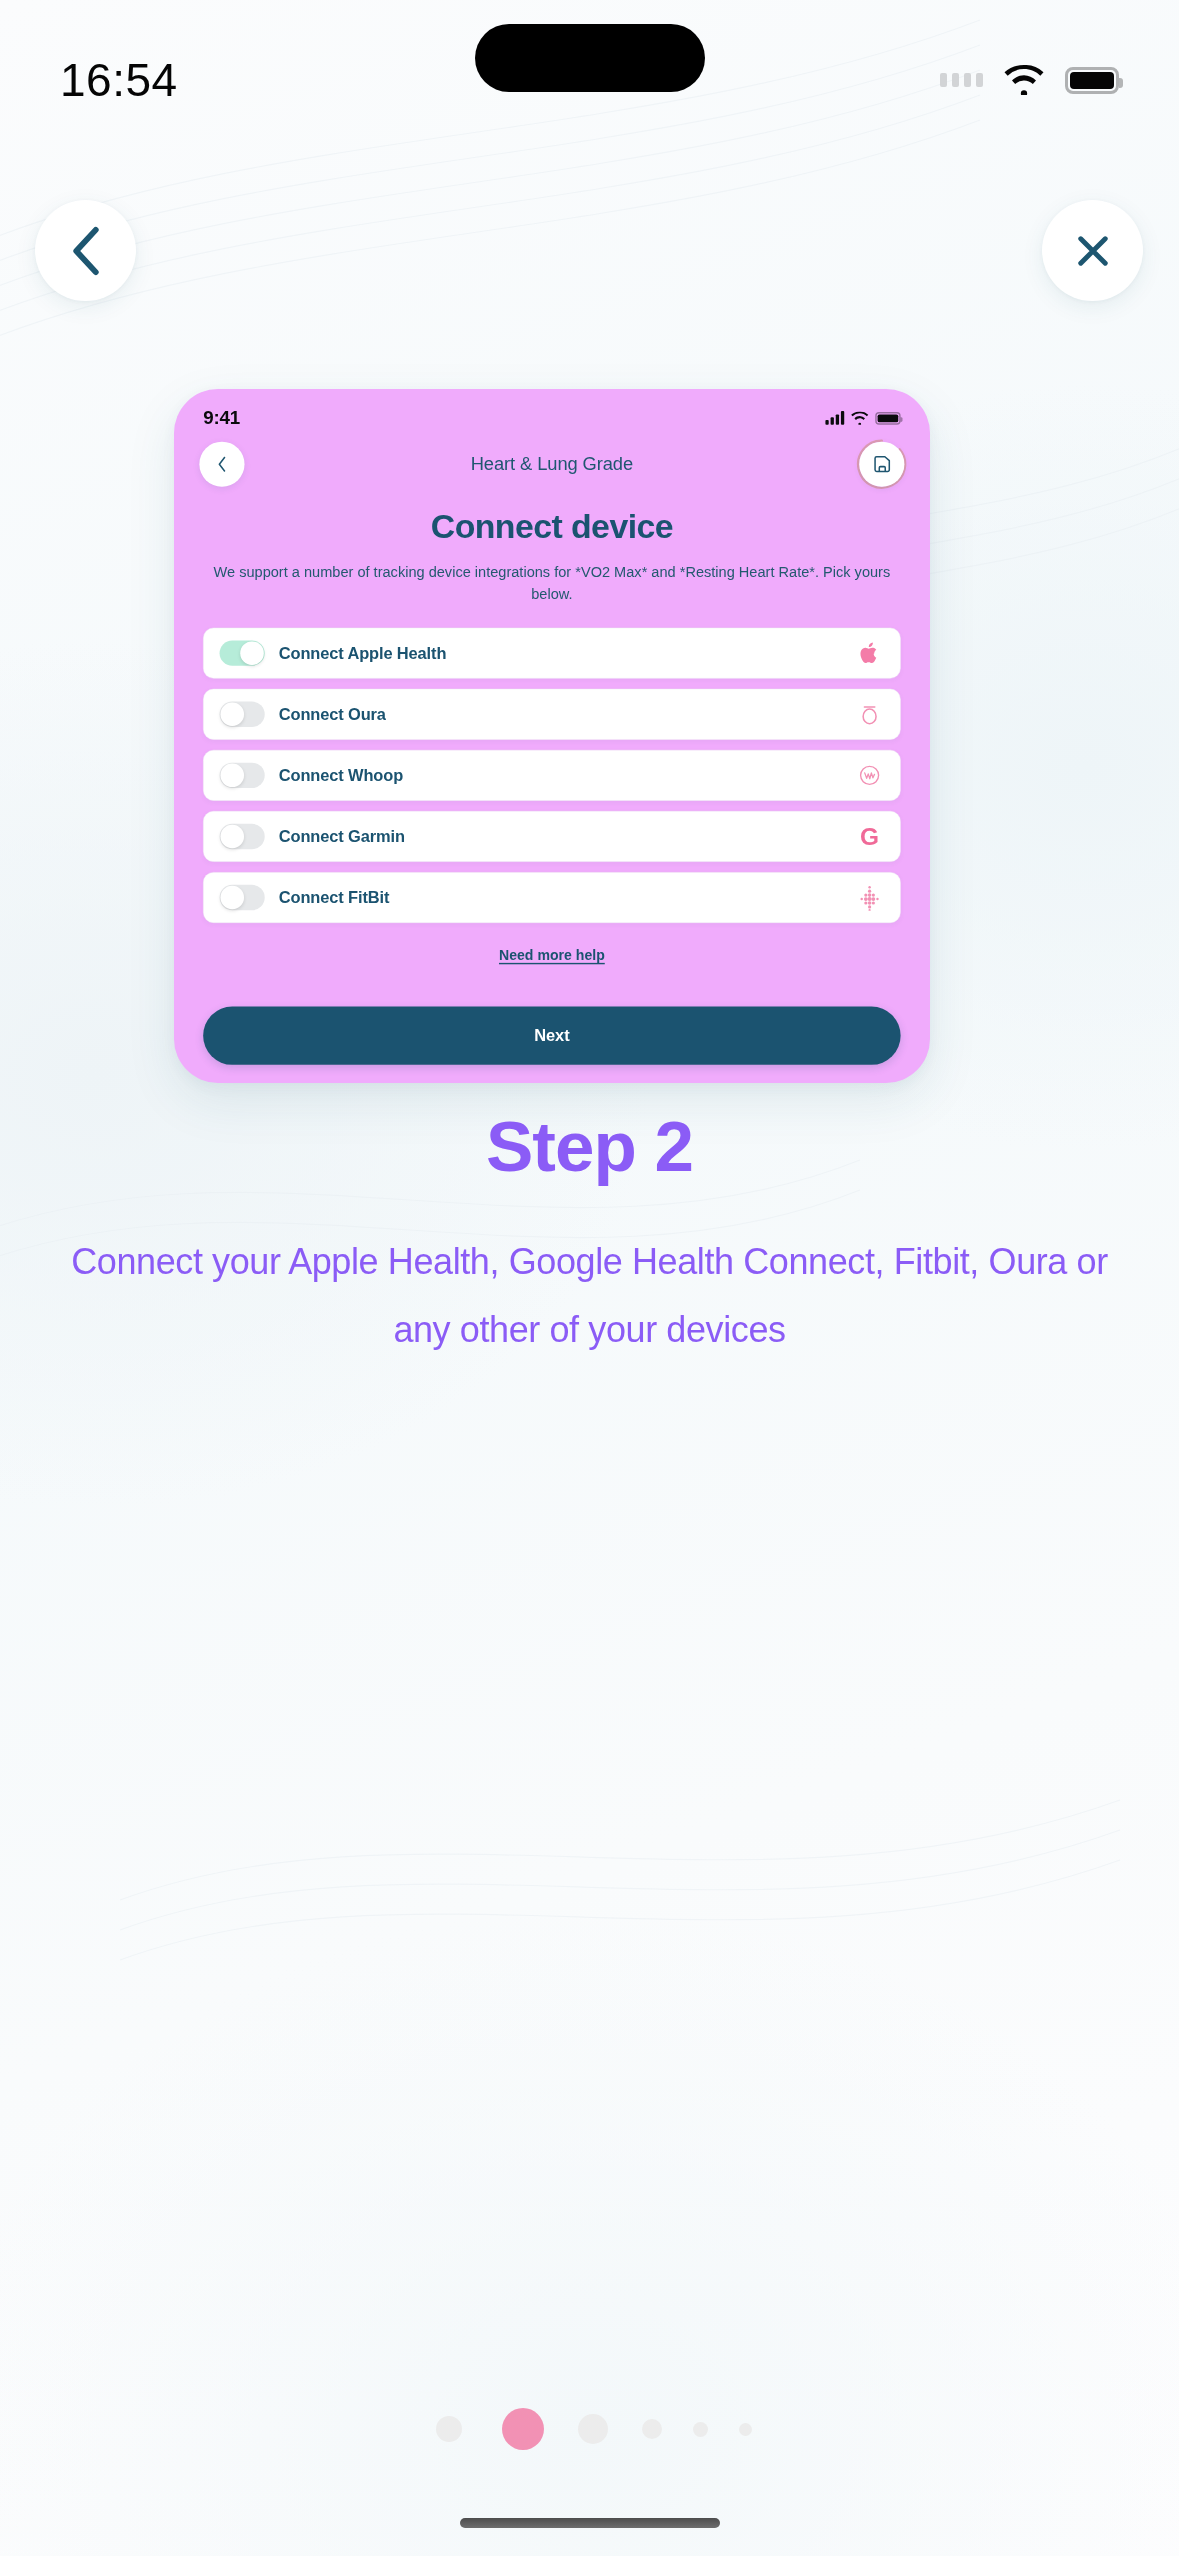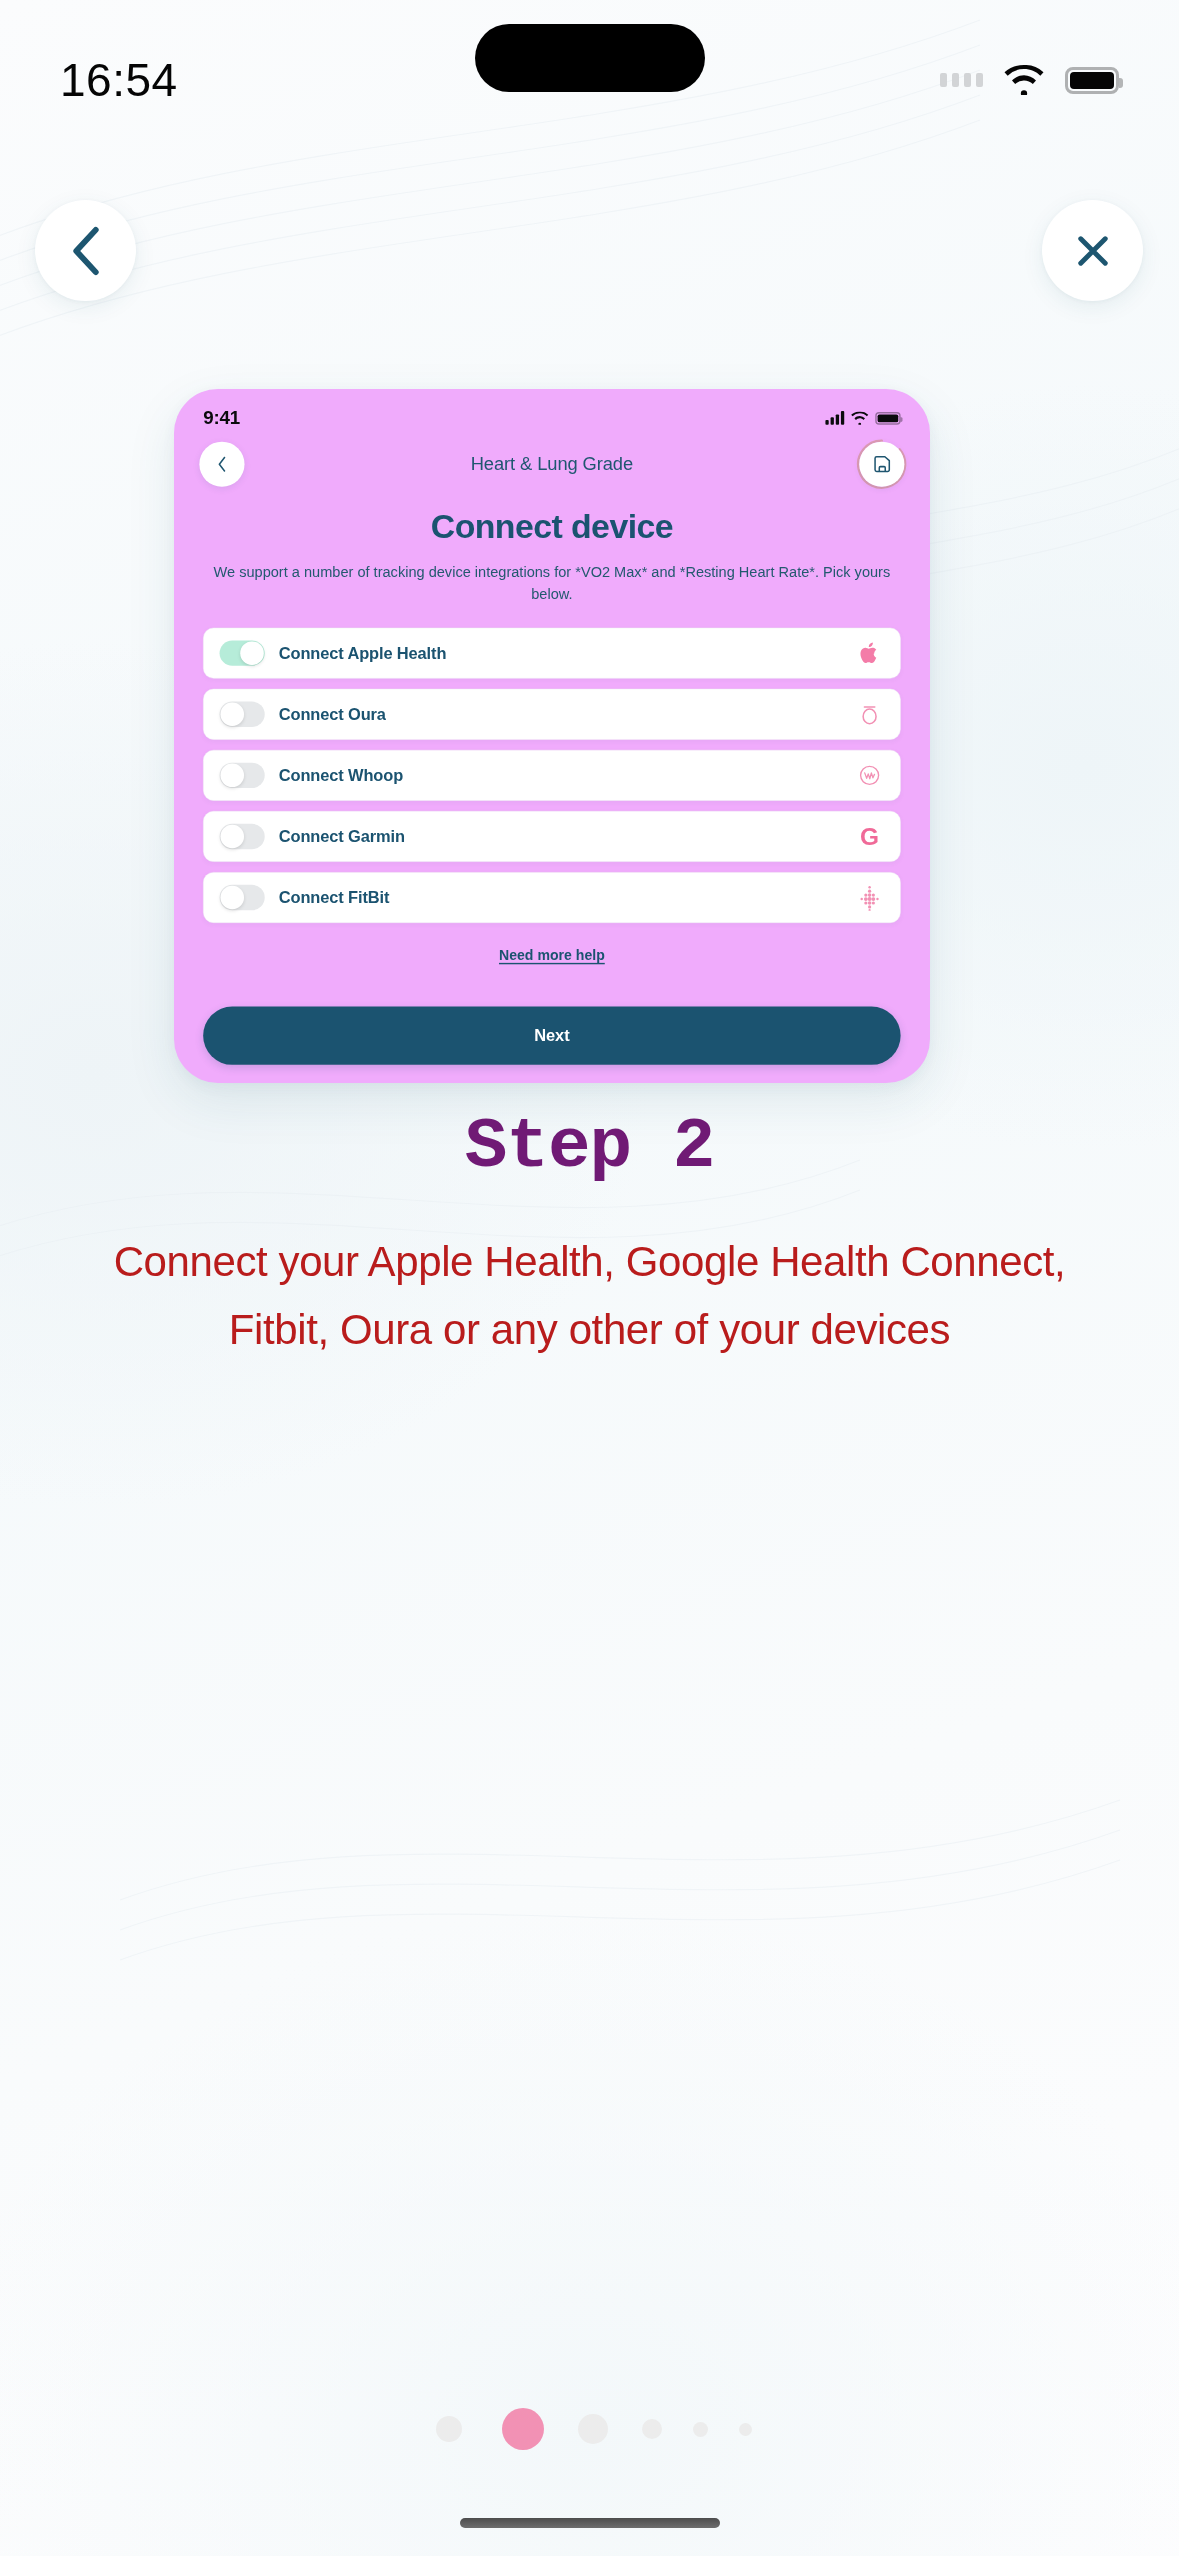--- a/index.html
+++ b/index.html
@@ -266,30 +266,29 @@
     position: absolute;
     left: 0; right: 0;
     top: 1108px;
     z-index: 5;
     text-align: center;
     padding: 0 60px;
   }
   .step-title {
     font-size: 71px;
     font-weight: 700;
-    color: #701a75;
+    color: #8b5cf6;
     letter-spacing: -1px;
     line-height: 1.1;
-    font-family: Liberation Mono, monospace;
   }
   .step-desc {
     margin-top: 42px;
-    font-size: 42px;
+    font-size: 36px;
     line-height: 68px;
-    color: #b91c1c;
+    color: #8b5cf6;
     font-weight: 400;
     letter-spacing: -0.4px;
   }
 
   
   .dots {
     position: absolute;
     left: 0; right: 0;
     top: 2408px;
     display: flex;

